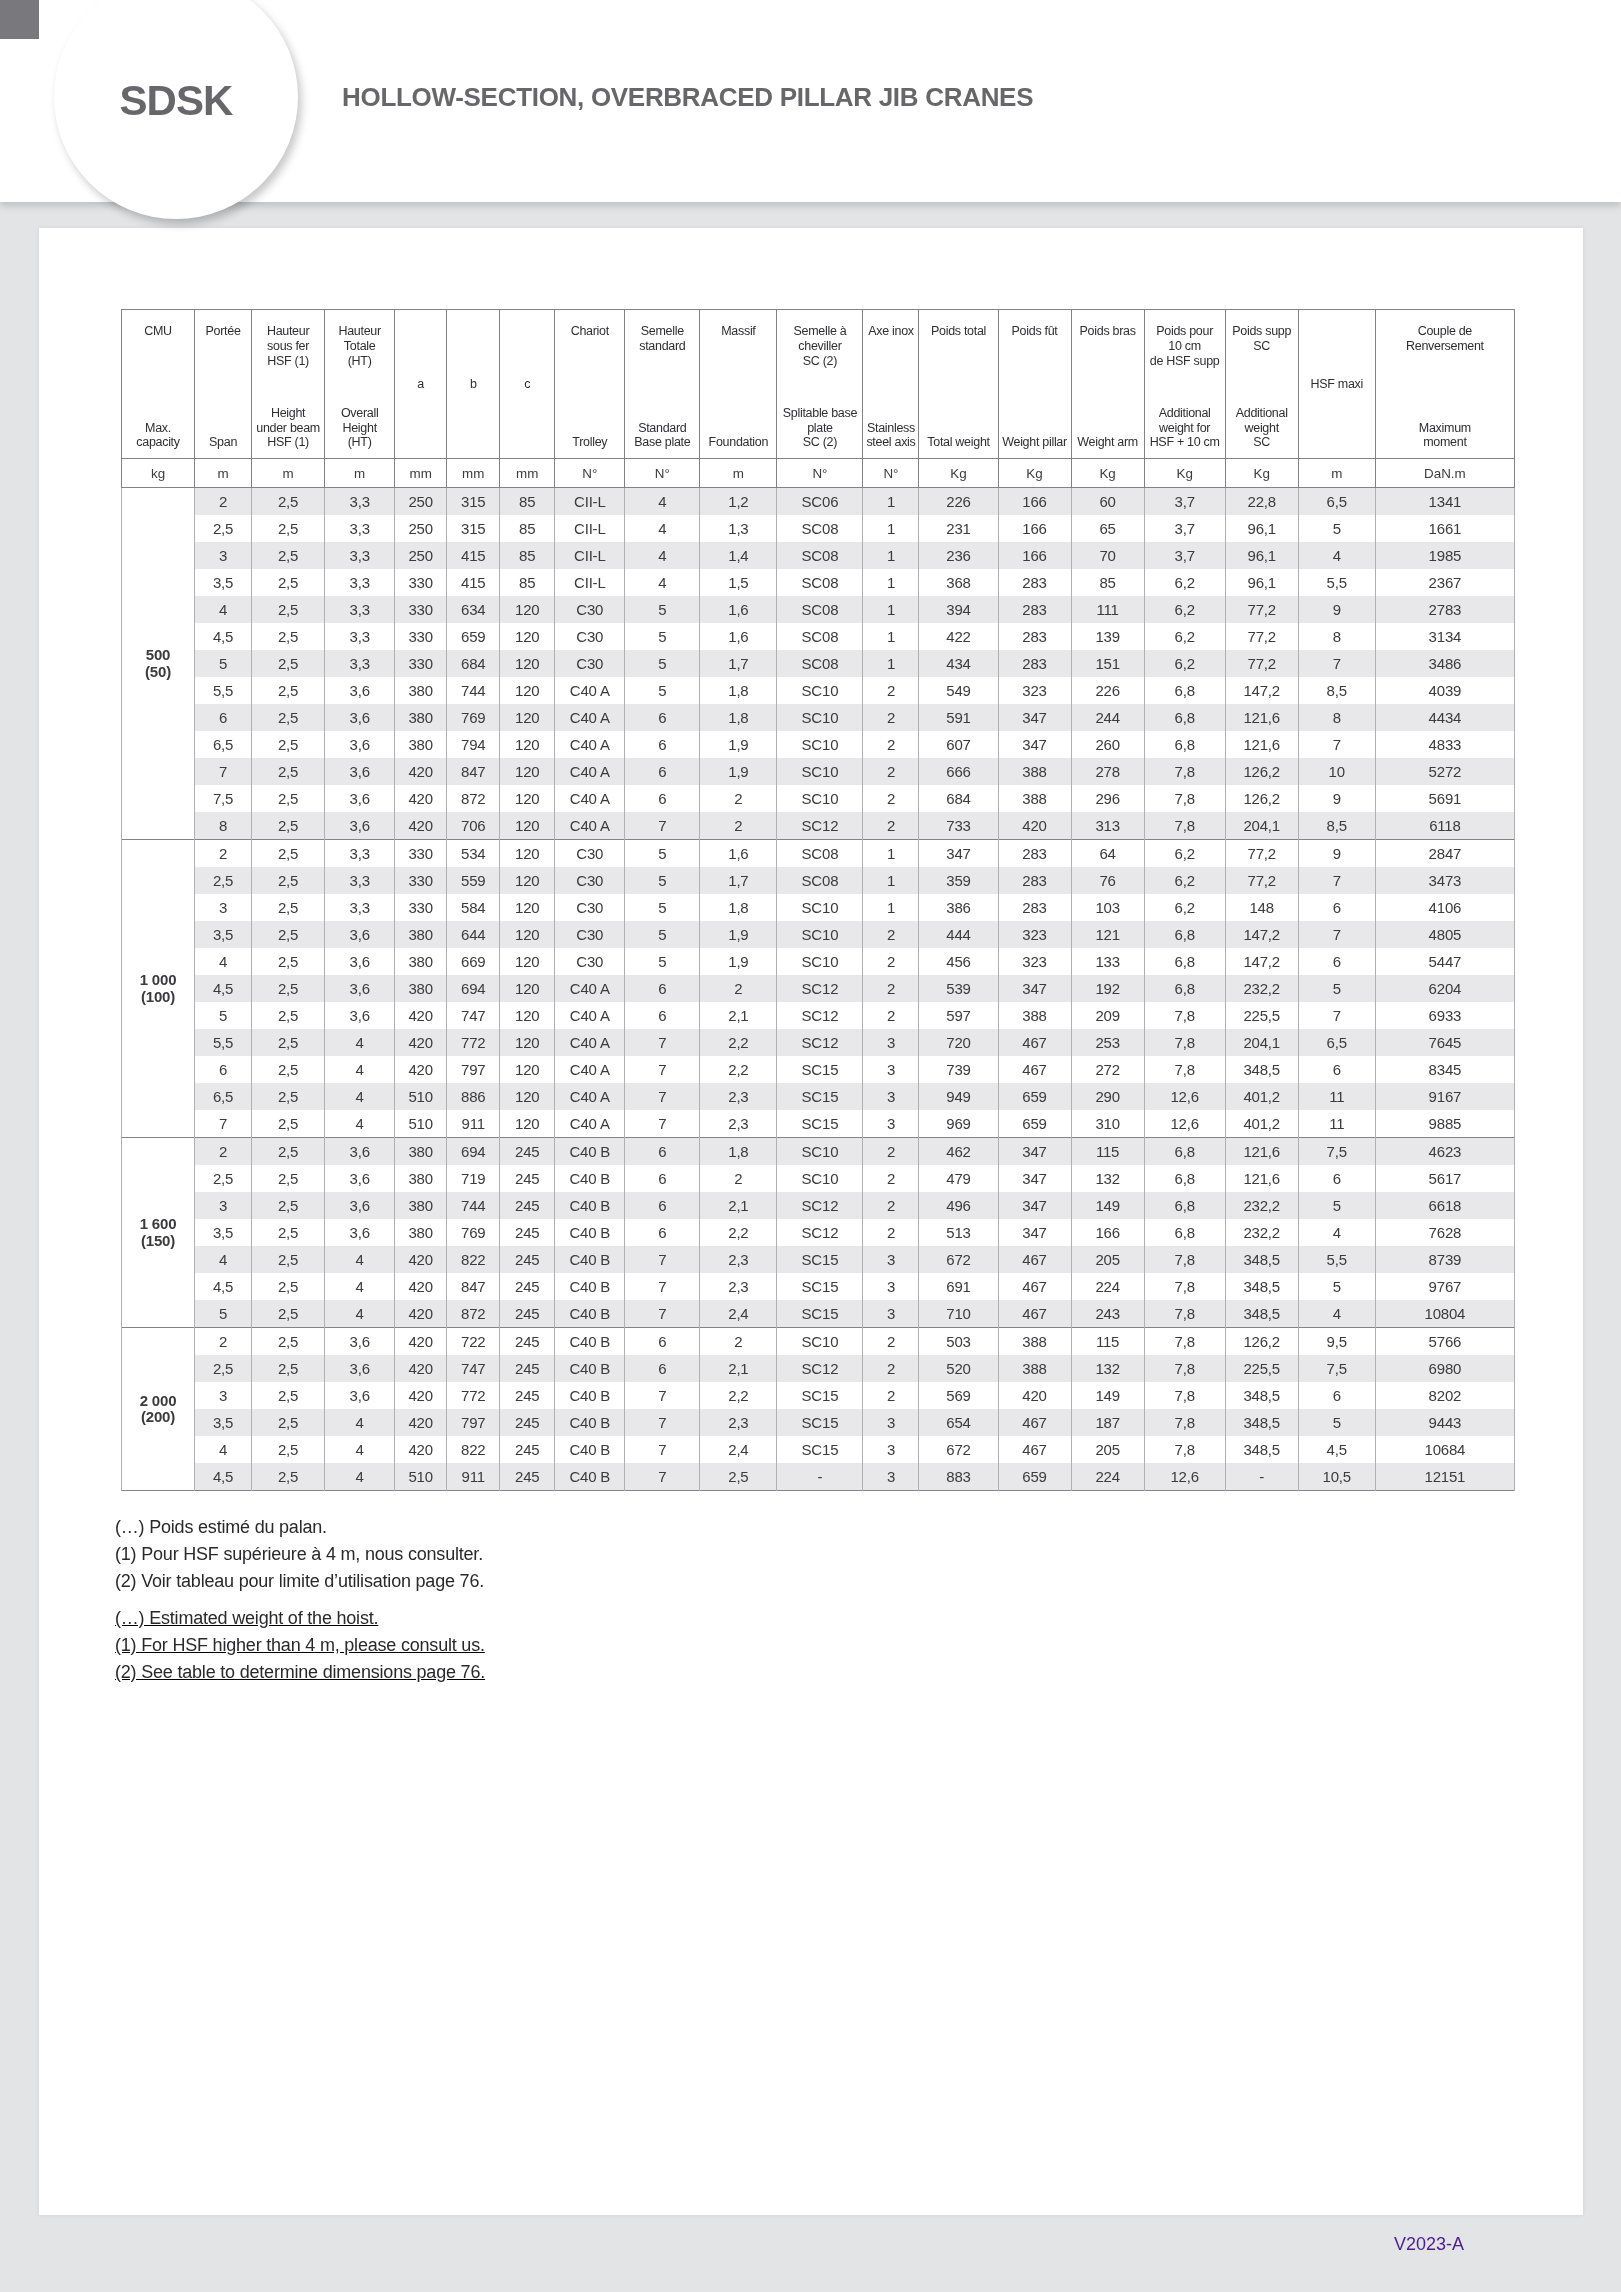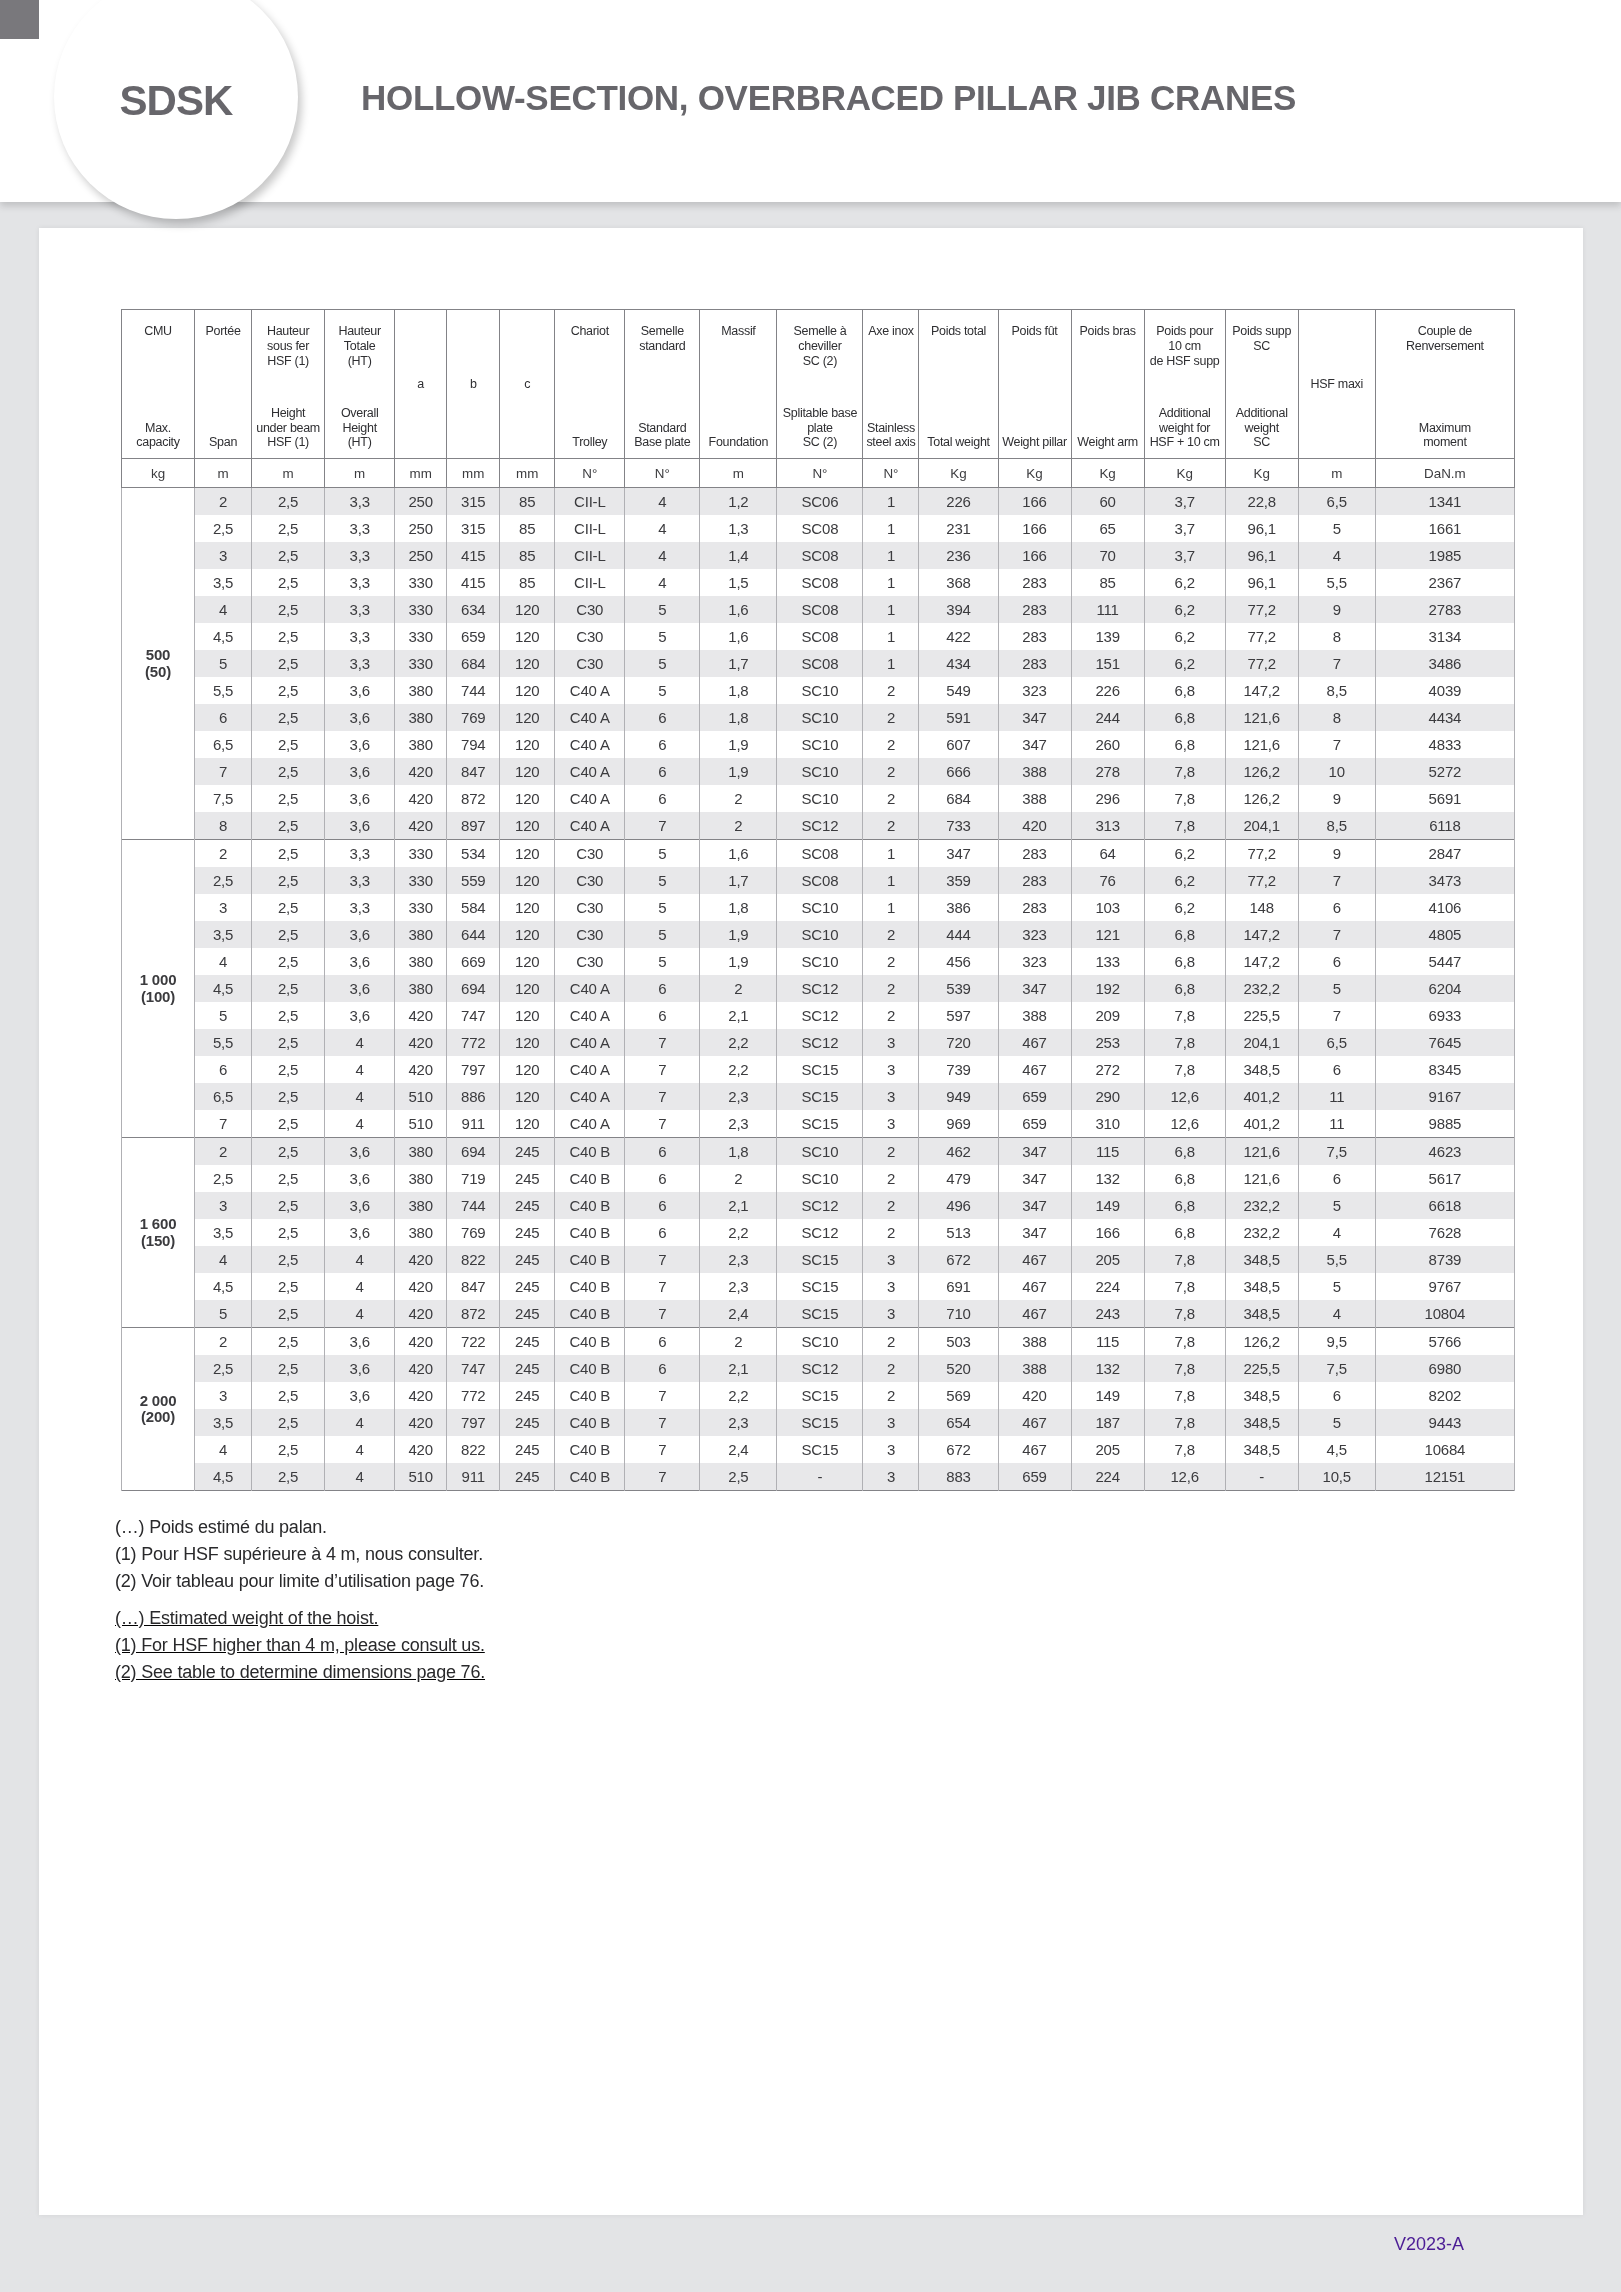--- a/index.html
+++ b/index.html
@@ -14,21 +14,21 @@
     box-shadow:0 3.6px 7.2px rgba(0,0,0,0.16);z-index:2;
   }
   .logo-bubble{
     position:absolute;left:54px;top:-25px;width:244px;height:244px;border-radius:50%;
     background:#ffffff;box-shadow:3.6px 5.4px 9px rgba(0,0,0,0.22);z-index:3;
     display:flex;align-items:center;justify-content:center;
   }
   .logo-text{font-size:42px;font-weight:bold;color:#67666b;letter-spacing:-0.9px;margin-top:8px;}
   .page-title{
     position:absolute;left:342px;top:0;height:195px;display:flex;align-items:center;
-    font-size:35px;font-weight:bold;color:#67666b;letter-spacing:-0.3px;z-index:4;margin-left:19px;
+    font-size:26px;font-weight:bold;color:#67666b;letter-spacing:-0.3px;z-index:4;
   }
   .card{
     position:absolute;left:39px;top:228px;width:1544px;height:1987px;background:#ffffff;
     z-index:1;box-shadow:0 0 5.4px rgba(0,0,0,0.07);
   }
   .spec-table{
     position:absolute;left:76px;top:81px;width:1394px;
     border-collapse:collapse;table-layout:fixed;
     border:1.8px solid #838387;
     margin-left:6px;
@@ -446,21 +446,21 @@
             <td>7,8</td>
             <td>126,2</td>
             <td>9</td>
             <td>5691</td>
           </tr>
           <tr class="r-odd">
             <td>8</td>
             <td>2,5</td>
             <td>3,6</td>
             <td>420</td>
-            <td>897</td>
+            <td>706</td>
             <td>120</td>
             <td>C40 A</td>
             <td>7</td>
             <td>2</td>
             <td>SC12</td>
             <td>2</td>
             <td>733</td>
             <td>420</td>
             <td>313</td>
             <td>7,8</td>

